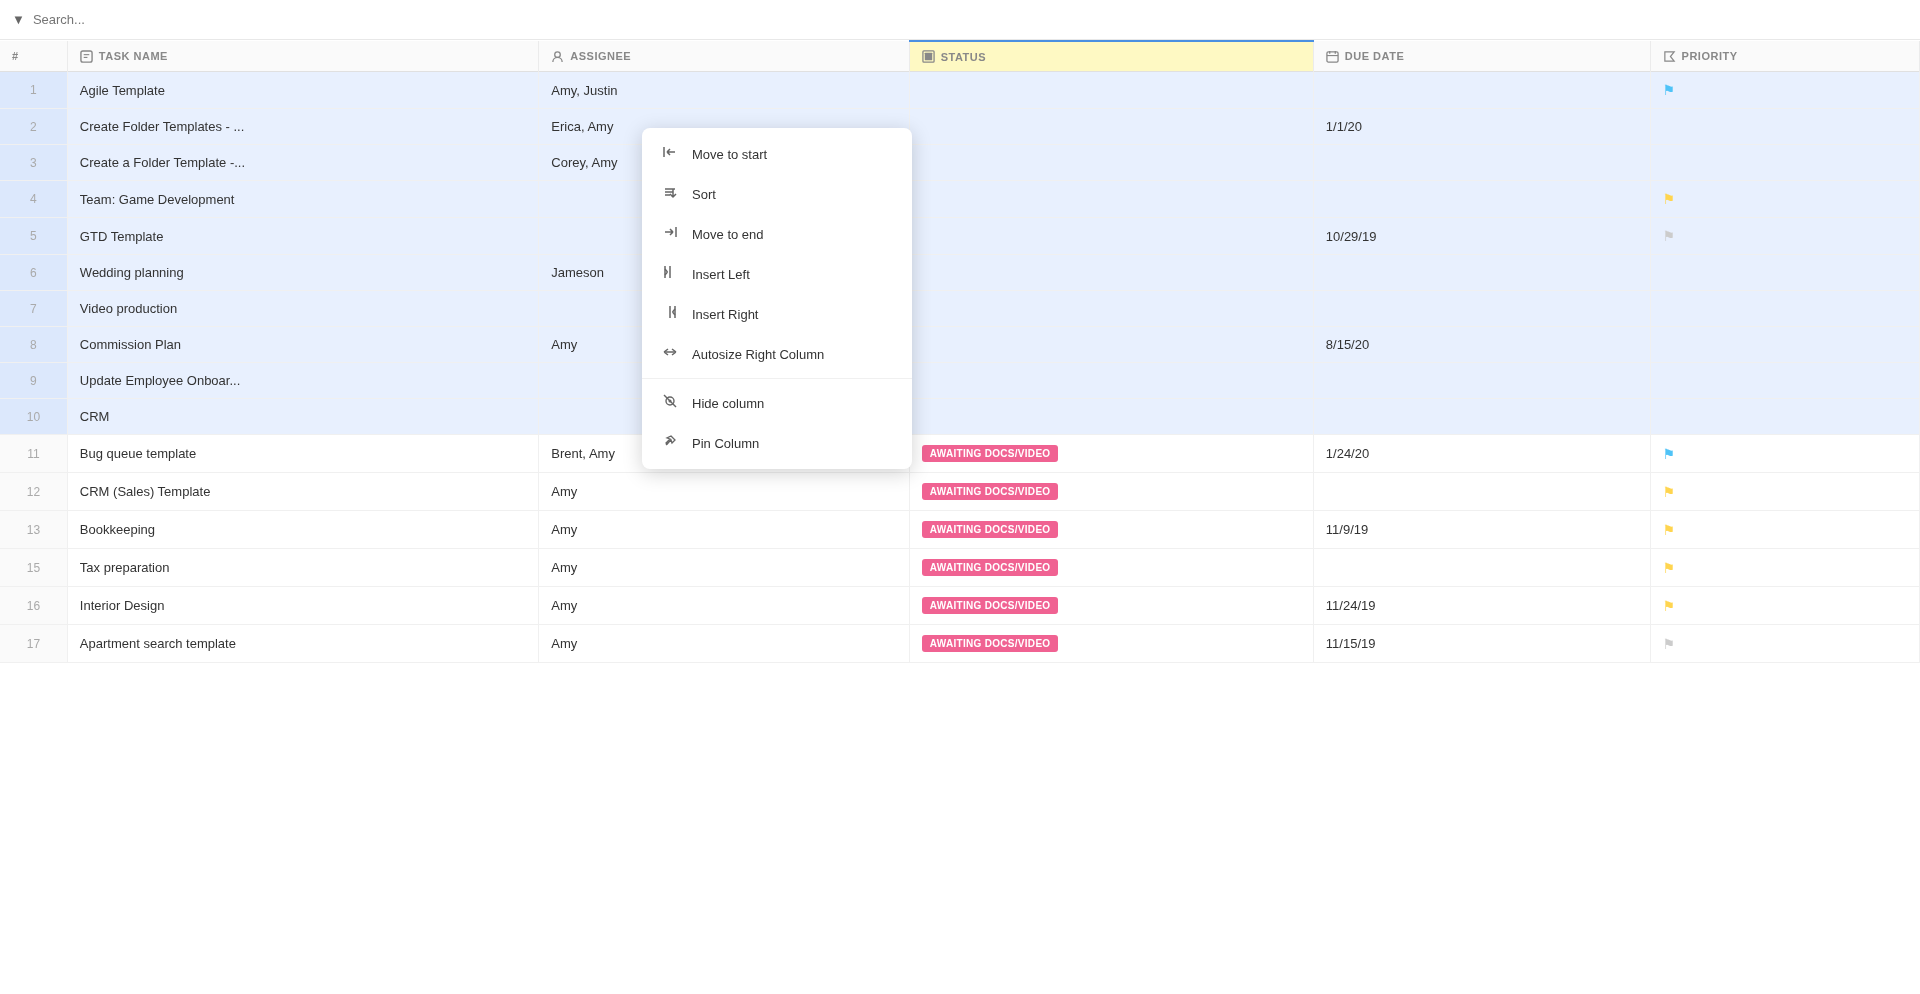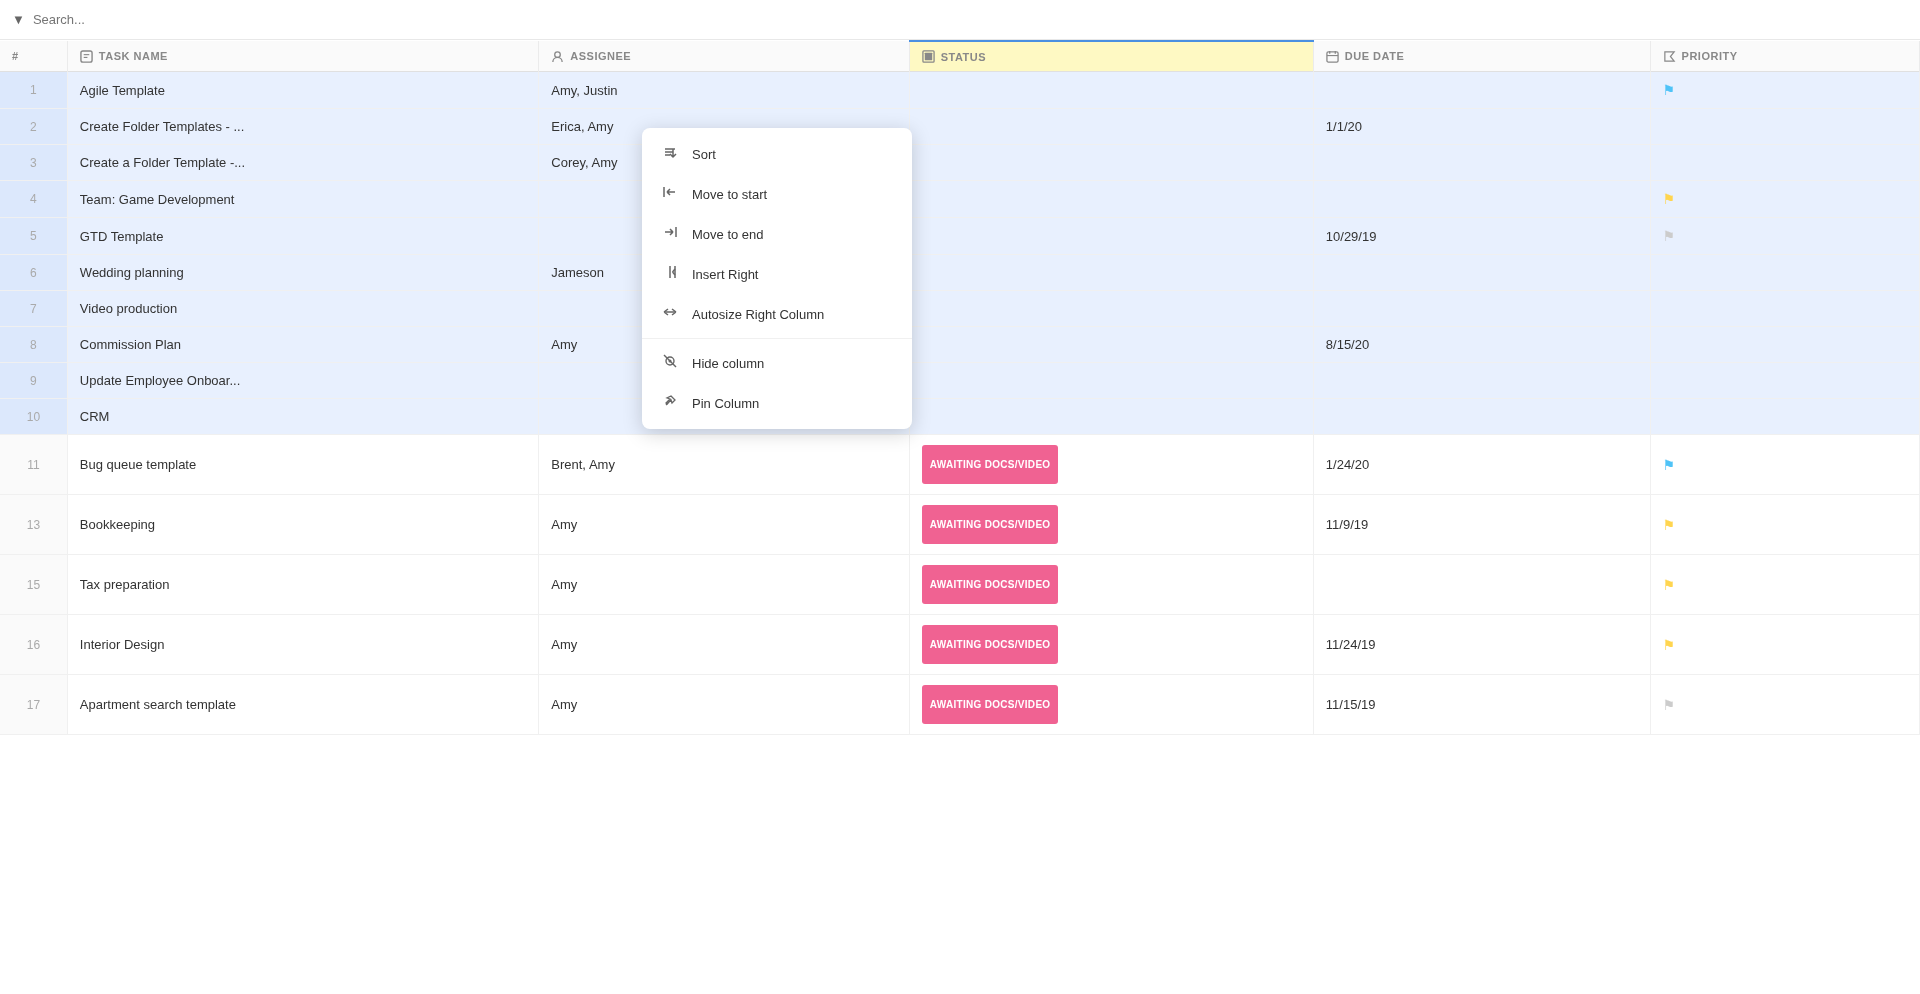--- a/index.html
+++ b/index.html
@@ -92,21 +92,21 @@
     tr.highlighted td.num-cell {
       background: #dce8fc;
     }
 
     .status-badge {
       display: inline-block;
       background: #f06292;
       color: #fff;
       font-size: 10px;
       font-weight: 700;
-      padding: 14px 8px;
+      padding: 3px 8px;
       border-radius: 3px;
       letter-spacing: 0.3px;
     }
 
     .flag-icon {
       font-size: 14px;
     }
     .flag-blue { color: #4fc3f7; }
     .flag-yellow { color: #ffd54f; }
     .flag-gray { color: #ccc; }
@@ -313,20 +313,28 @@
         </tr>
         <tr>
           <td class="num-cell">11</td>
           <td>Bug queue template</td>
           <td>Brent, Amy</td>
           <td><span class="status-badge">AWAITING DOCS/VIDEO</span></td>
           <td>1/24/20</td>
           <td><span class="flag-icon flag-blue">⚑</span></td>
         </tr>
         <tr>
+          <td class="num-cell">12</td>
+          <td>CRM (Sales) Template</td>
+          <td>Amy</td>
+          <td><span class="status-badge">AWAITING DOCS/VIDEO</span></td>
+          <td></td>
+          <td><span class="flag-icon flag-yellow">⚑</span></td>
+        </tr>
+        <tr>
           <td class="num-cell">13</td>
           <td>Bookkeeping</td>
           <td>Amy</td>
           <td><span class="status-badge">AWAITING DOCS/VIDEO</span></td>
           <td>11/9/19</td>
           <td><span class="flag-icon flag-yellow">⚑</span></td>
         </tr>
         <tr>
           <td class="num-cell">15</td>
           <td>Tax preparation</td>
@@ -349,41 +357,49 @@
           <td>Amy</td>
           <td><span class="status-badge">AWAITING DOCS/VIDEO</span></td>
           <td>11/15/19</td>
           <td><span class="flag-icon flag-gray">⚑</span></td>
         </tr>
       </tbody>
   </table>
 
   <div class="context-menu" id="context-menu">
   <div class="context-menu-item">
+        <span class="menu-icon"><svg width="16" height="16" viewBox="0 0 16 16" fill="none">
+            <line x1="2" y1="3" x2="2" y2="13" stroke="#666" stroke-width="1.5"></line>
+            <path d="M5 8 L13 8 M5 8 L8 5 M5 8 L8 11" stroke="#666" stroke-width="1.5" stroke-linejoin="round"></path>
+          </svg></span>
+        <span>Move to start</span>
+      </div>
+      <div class="context-menu-item">
         <span class="menu-icon"><svg width="16" height="16" viewBox="0 0 16 16" fill="none">
             <line x1="3" y1="5" x2="13" y2="5" stroke="#666" stroke-width="1.5"></line>
             <line x1="3" y1="8" x2="11" y2="8" stroke="#666" stroke-width="1.5"></line>
             <line x1="3" y1="11" x2="8" y2="11" stroke="#666" stroke-width="1.5"></line>
             <path d="M11 5 L11 13 M8 10 L11 13 L14 10" stroke="#666" stroke-width="1.5" fill="none" stroke-linejoin="round"></path>
           </svg></span>
         <span>Sort</span>
       </div>
       <div class="context-menu-item">
         <span class="menu-icon"><svg width="16" height="16" viewBox="0 0 16 16" fill="none">
-            <line x1="2" y1="3" x2="2" y2="13" stroke="#666" stroke-width="1.5"></line>
-            <path d="M5 8 L13 8 M5 8 L8 5 M5 8 L8 11" stroke="#666" stroke-width="1.5" stroke-linejoin="round"></path>
-          </svg></span>
-        <span>Move to start</span>
-      </div>
-      <div class="context-menu-item">
-        <span class="menu-icon"><svg width="16" height="16" viewBox="0 0 16 16" fill="none">
             <line x1="14" y1="3" x2="14" y2="13" stroke="#666" stroke-width="1.5"></line>
             <path d="M11 8 L3 8 M11 8 L8 5 M11 8 L8 11" stroke="#666" stroke-width="1.5" stroke-linejoin="round"></path>
           </svg></span>
         <span>Move to end</span>
+      </div>
+      <div class="context-menu-item">
+        <span class="menu-icon"><svg width="16" height="16" viewBox="0 0 16 16" fill="none">
+            <line x1="3" y1="2" x2="3" y2="14" stroke="#666" stroke-width="1.5"></line>
+            <line x1="8" y1="2" x2="8" y2="14" stroke="#666" stroke-width="1.5"></line>
+            <path d="M5.5 8 L3 5 M5.5 8 L3 11" stroke="#666" stroke-width="1.4"></path>
+          </svg></span>
+        <span>Insert Left</span>
       </div>
       <div class="context-menu-item">
         <span class="menu-icon"><svg width="16" height="16" viewBox="0 0 16 16" fill="none">
             <line x1="8" y1="2" x2="8" y2="14" stroke="#666" stroke-width="1.5"></line>
             <line x1="13" y1="2" x2="13" y2="14" stroke="#666" stroke-width="1.5"></line>
             <path d="M10.5 8 L13 5 M10.5 8 L13 11" stroke="#666" stroke-width="1.4"></path>
           </svg></span>
         <span>Insert Right</span>
       </div>
       <div class="context-menu-item">

